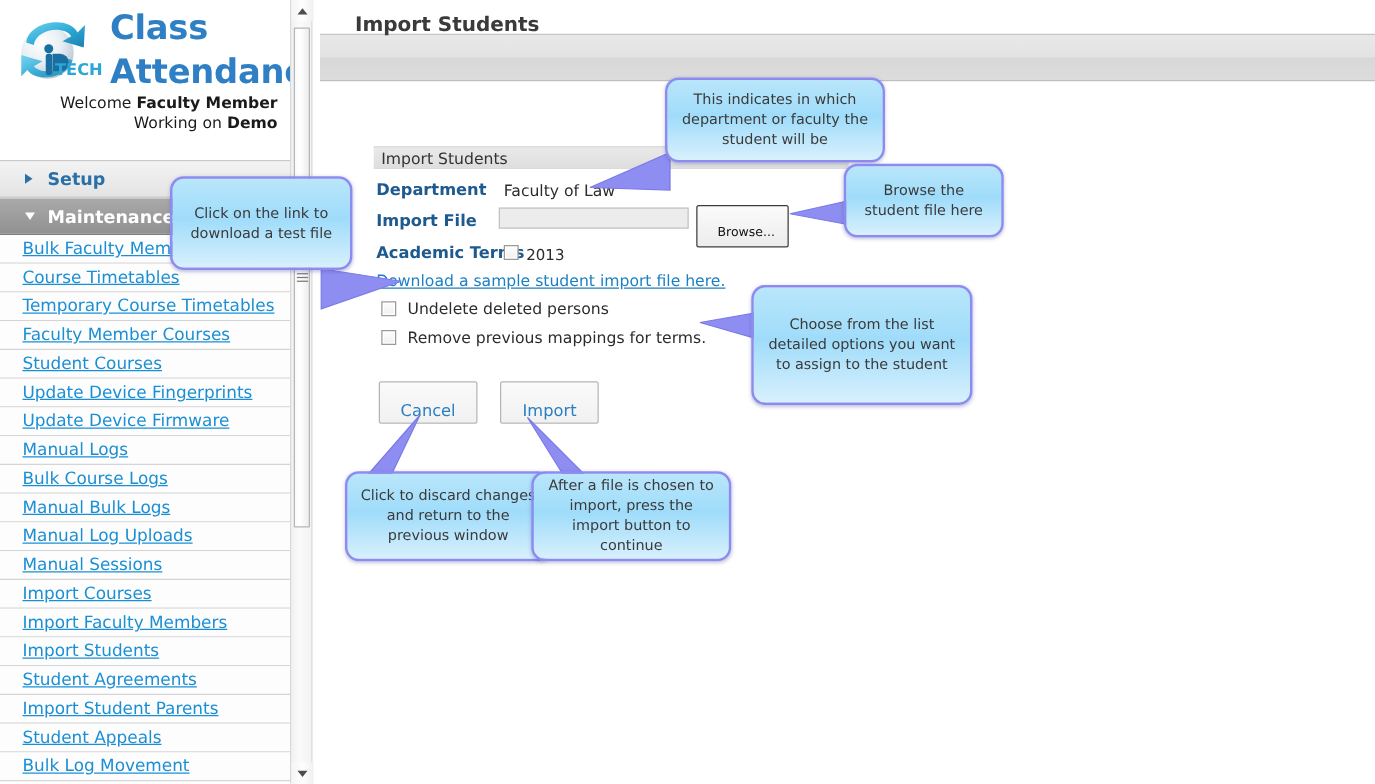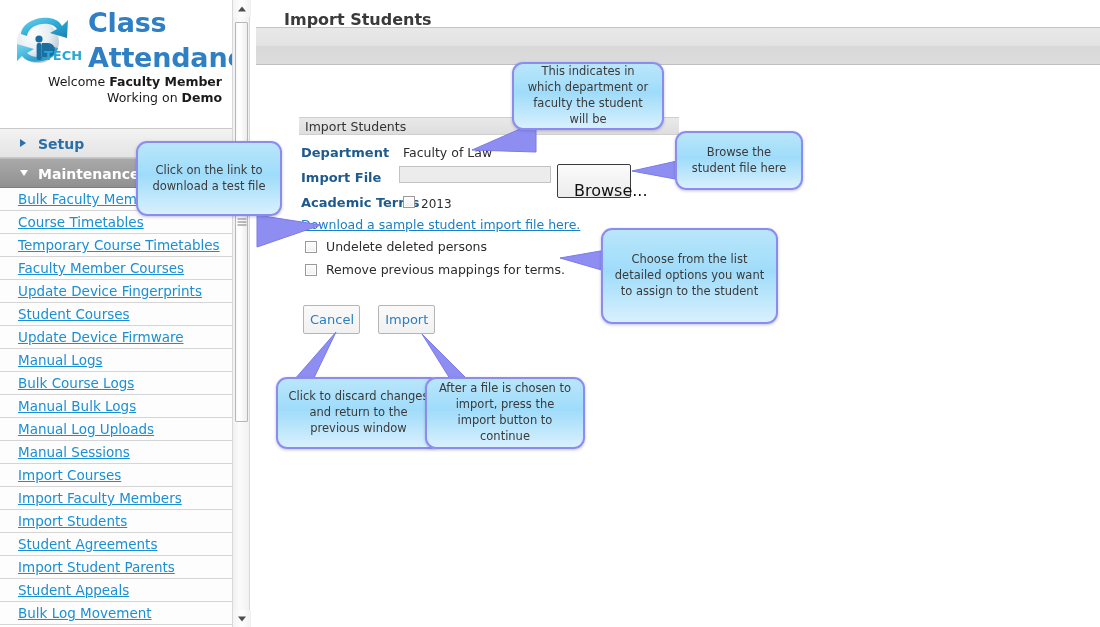--- a/index.html
+++ b/index.html
@@ -241,21 +241,21 @@
   }
   #browse-button {
     position: absolute;
     left: 258px; top: -2px;
     width: 74px; height: 21px;
     background: linear-gradient(to bottom, #fbfbfb, #ececec);
     border: 1px solid #3c3c3c;
     border-radius: 2px;
     box-sizing: border-box;
     font-family: "DejaVu Sans", "Liberation Sans", sans-serif;
-    font-size: 16px;
+    font-size: 10px;
     color: #111;
     cursor: pointer;
     padding: 16px;
   }
   .win-checkbox {
     display: inline-block;
     width: 12px; height: 12px;
     background: linear-gradient(to bottom, #fdfdfd, #f0f0f0);
     border: 1px solid #9a9a9a;
     box-shadow: inset 0 0 0 1px #ffffff;
@@ -292,31 +292,31 @@
   #option-row-0 { top: 122px; }
   #option-row-1 { top: 145px; }
   .option-label { margin-left: 5px; }
 
   #button-bar {
     position: absolute;
     left: 52px; top: 305px;
   }
   .action-button {
     display: inline-block;
-    width: 57px; height: 29px;
+    width: 79px; height: 29px;
     margin-right: 14px;
     background: linear-gradient(to bottom, #fafafa 0%, #f1f1f1 100%);
     border: 1px solid #b5b5b5;
     border-radius: 2px;
     box-sizing: border-box;
     font-family: "DejaVu Sans", "Liberation Sans", sans-serif;
     font-size: 13px;
     color: #2a7fc0;
     cursor: pointer;
-    padding: 6px;
+    padding: 16px;
   }
 
   
   .callout {
     position: absolute;
     background: linear-gradient(to bottom, #b9e6fb 0%, #9fdcfa 45%, #d8f0fd 100%);
     border: 2px solid #8b8bf0;
     border-radius: 11px;
     box-sizing: border-box;
     color: #3a3a3a;
@@ -381,22 +381,22 @@
   <div class="nav-group-header expanded">
     <span class="nav-arrow down"></span>
     <span>Maintenance</span>
   </div>
 
   <div id="sidebar-links">
       <div class="nav-link-row"><a>Bulk Faculty Members</a></div>
       <div class="nav-link-row"><a>Course Timetables</a></div>
       <div class="nav-link-row"><a>Temporary Course Timetables</a></div>
       <div class="nav-link-row"><a>Faculty Member Courses</a></div>
+      <div class="nav-link-row"><a>Student Courses</a></div>
       <div class="nav-link-row"><a>Update Device Fingerprints</a></div>
-      <div class="nav-link-row"><a>Student Courses</a></div>
       <div class="nav-link-row"><a>Update Device Firmware</a></div>
       <div class="nav-link-row"><a>Manual Logs</a></div>
       <div class="nav-link-row"><a>Bulk Course Logs</a></div>
       <div class="nav-link-row"><a>Manual Bulk Logs</a></div>
       <div class="nav-link-row"><a>Manual Log Uploads</a></div>
       <div class="nav-link-row"><a>Manual Sessions</a></div>
       <div class="nav-link-row"><a>Import Courses</a></div>
       <div class="nav-link-row"><a>Import Faculty Members</a></div>
       <div class="nav-link-row"><a>Import Students</a></div>
       <div class="nav-link-row"><a>Student Agreements</a></div>
@@ -500,21 +500,21 @@
 </div>
 
 <div class="callout-tail" style="left:418px; top:330px; width:60px; height:55px;">
   <svg width="60" height="55" viewBox="0 0 60 55">
     <polygon points="4,4 34,52 50,50" fill="#8e8ef2" stroke="#7a7ae8" stroke-width="1"></polygon>
   </svg>
 </div>
 
 <div class="callout" style="left:136px; top:141px; width:146px; height:75px;">Click on the link to download a test file</div>
 
-<div class="callout" style="left:512px; top:62px; width:152px; height:68px;">This indicates in which department or faculty the student will be</div>
+<div class="callout" style="left:532px; top:62px; width:176px; height:68px;">This indicates in which department or faculty the student will be</div>
 
 <div class="callout" style="left:675px; top:131px; width:128px; height:59px;">Browse the student file here</div>
 
 <div class="callout" style="left:601px; top:228px; width:177px; height:96px;">Choose from the list detailed options you want to assign to the student</div>
 
 <div class="callout" style="left:249px; top:377px; width:165px; height:72px;margin-left:27px;">Click to discard changes and return to the previous window</div>
 
 <div class="callout" style="left:425px; top:377px; width:160px; height:72px;">After a file is chosen to import, press the import button to continue</div>
 
 </body></html>

